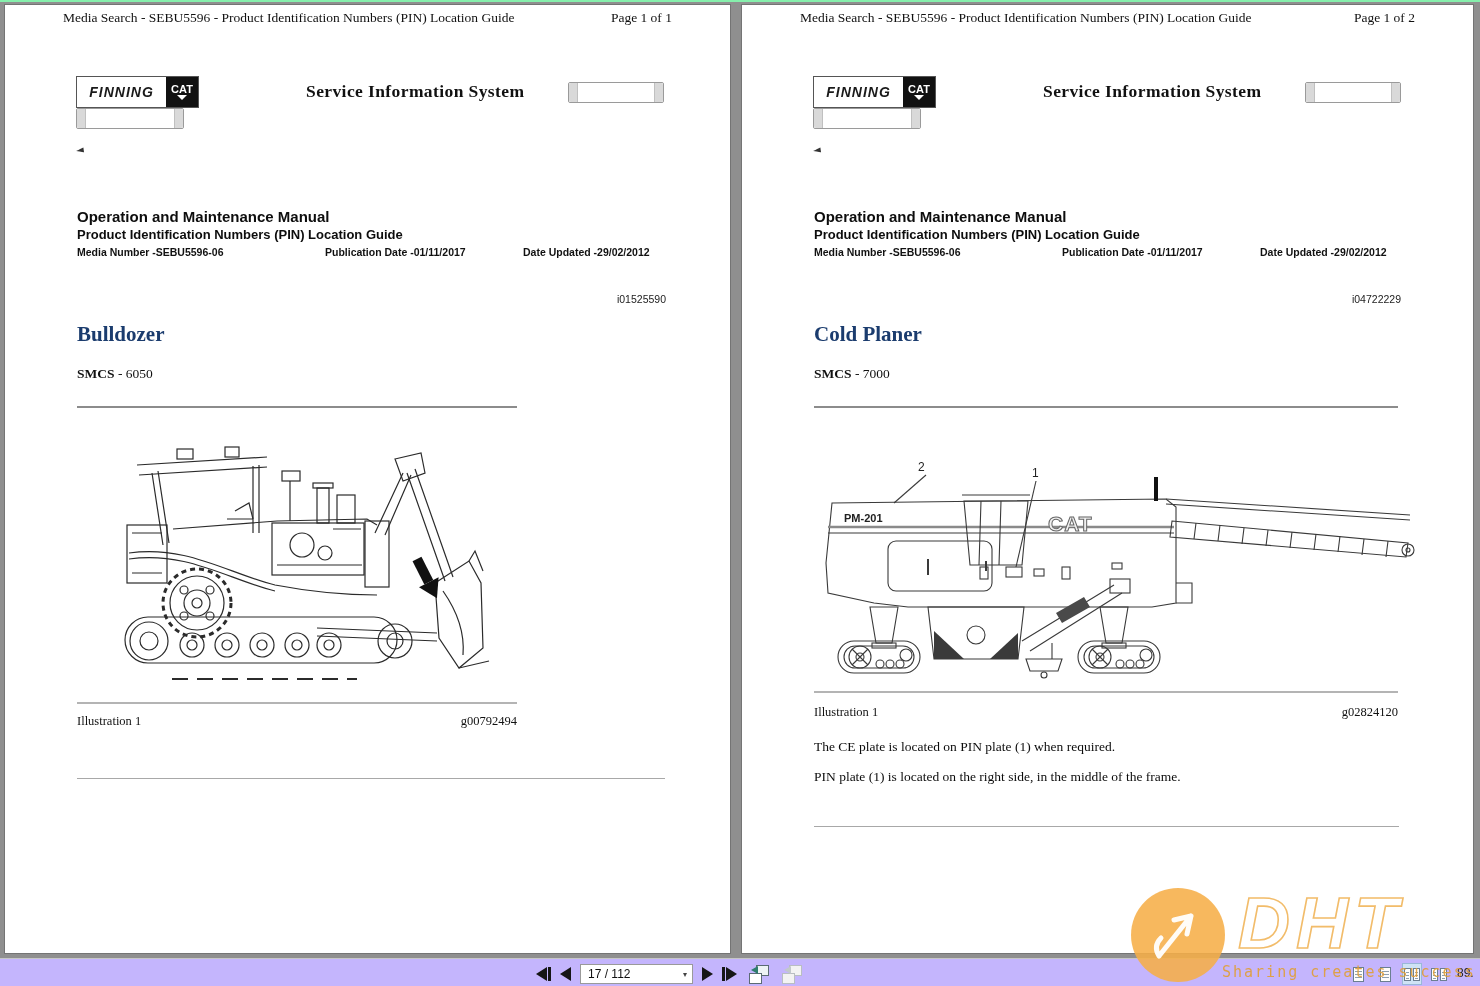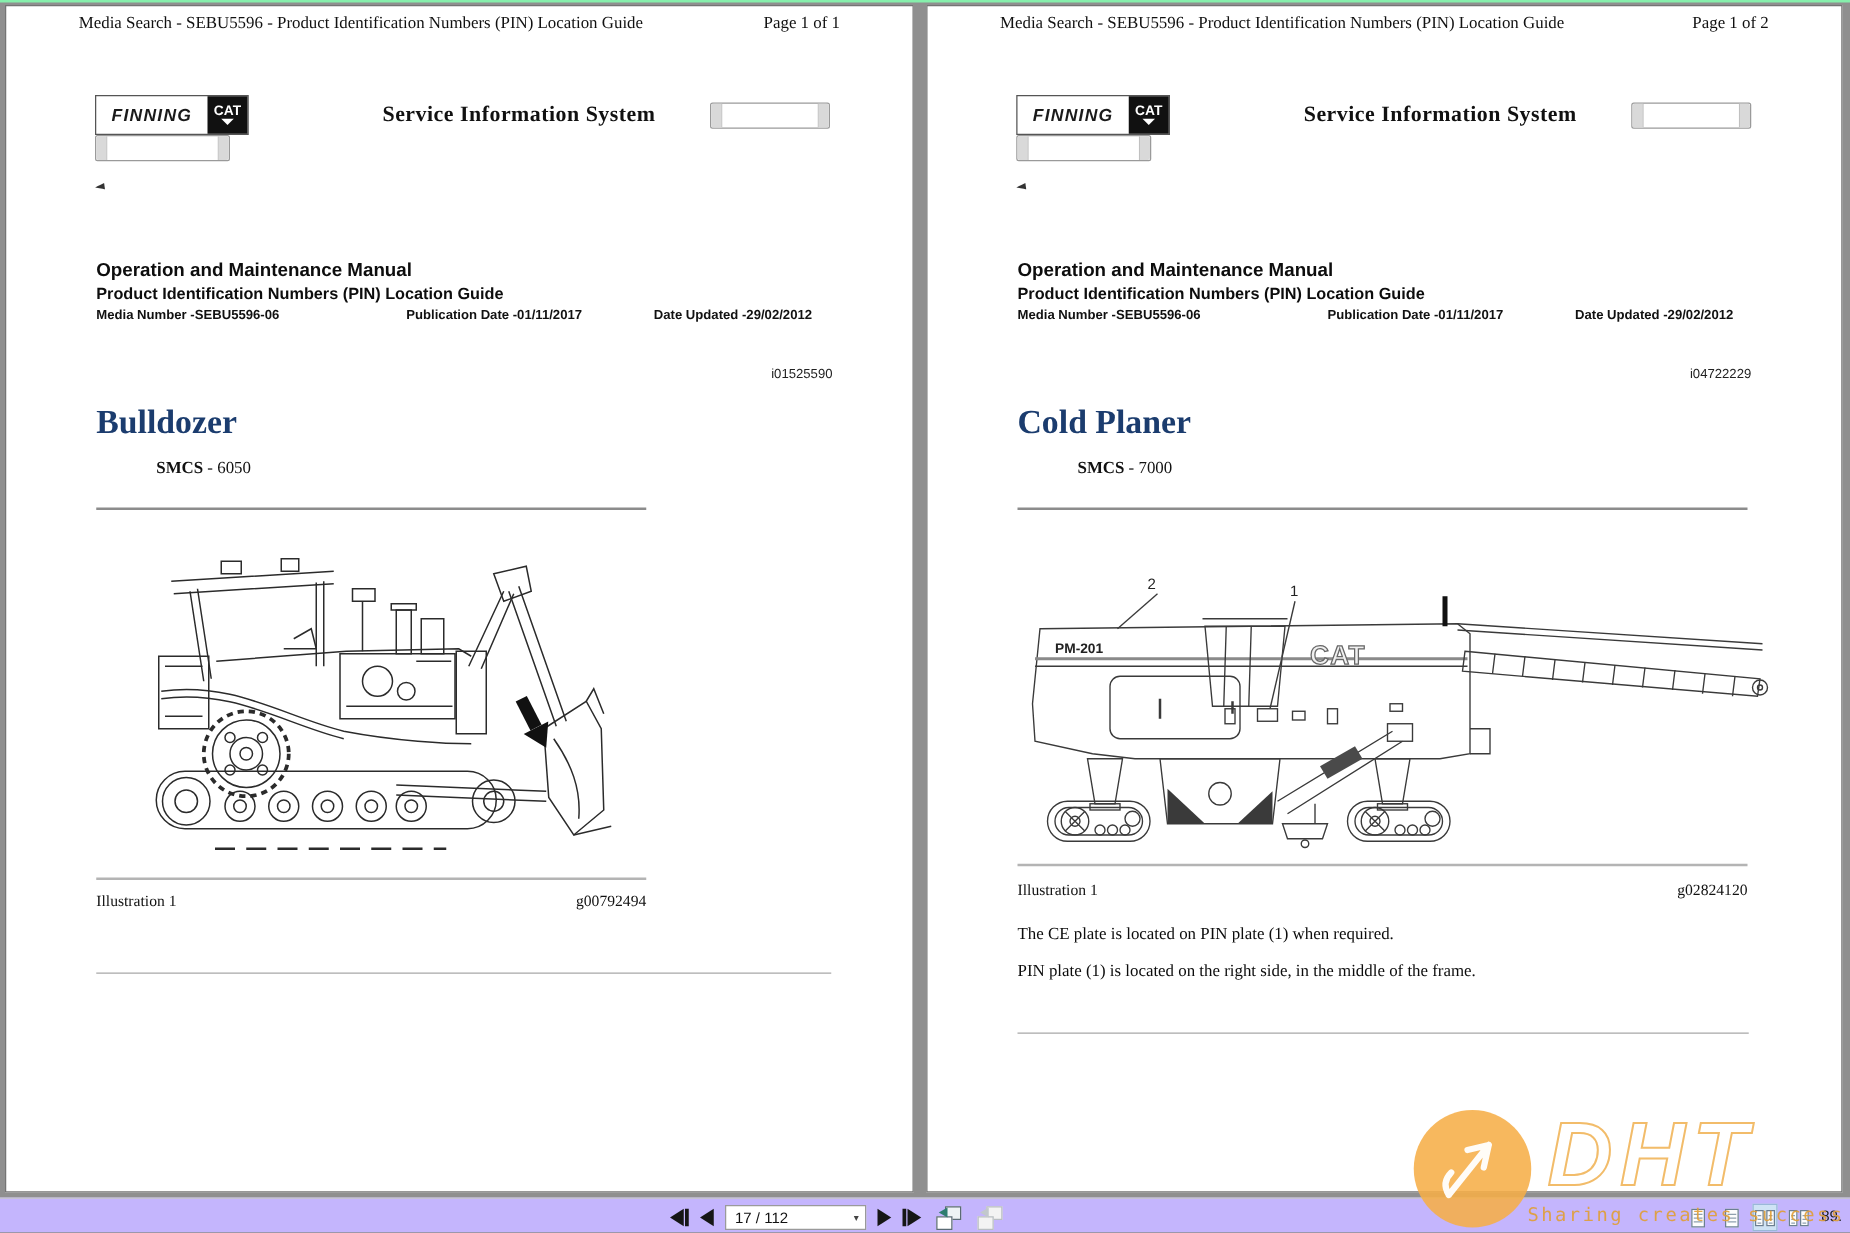--- a/index.html
+++ b/index.html
@@ -33,23 +33,23 @@
   .manual-title    { position:absolute; left:72px; top:203px; font-family:"Liberation Sans", sans-serif; font-weight:bold; font-size:15px; color:#0d0d0d; }
   .manual-subtitle { position:absolute; left:72px; top:222px; font-family:"Liberation Sans", sans-serif; font-weight:bold; font-size:13px; color:#0d0d0d; }
   .meta-row { position:absolute; left:0; top:241px; width:100%; font-family:"Liberation Sans", sans-serif; font-weight:bold; font-size:10.5px; color:#111; }
   .meta-row .m1 { position:absolute; left:72px; }
   .meta-row .m2 { position:absolute; left:320px; }
   .meta-row .m3 { position:absolute; left:518px; }
   .doc-id { position:absolute; top:288px; font-family:"Liberation Sans", sans-serif; font-size:10.5px; color:#222; }
   .page-left  .doc-id { right:64px; }
   .page-right .doc-id { right:72px; }
 
-  .section-title { position:absolute; left:72px; top:317px; font-size:27px; font-weight:bold; color:#1b3c6e; }
+  .section-title { position:absolute; left:72px; top:317px; font-size:21px; font-weight:bold; color:#1b3c6e; }
   .smcs { position:absolute; left:72px; top:361px; font-size:13.5px; color:#111; }
-  .smcs b { font-weight:bold;margin-left:48px; }
+  .smcs b { font-weight:bold; }
 
   .rule { position:absolute; left:72px; background:#8c8c8c; height:2px; }
   .rule.light { background:#b4b4b4; }
   .rule.thin  { height:1px; background:#a8a8a8; }
   .w-narrow { width:440px; }
   .w-wide   { width:584px; }
 
   .illus { position:absolute; }
   .illus svg { display:block; }
   .caption-row { position:absolute; left:72px; display:flex; justify-content:space-between; font-size:12.5px; color:#111; }

